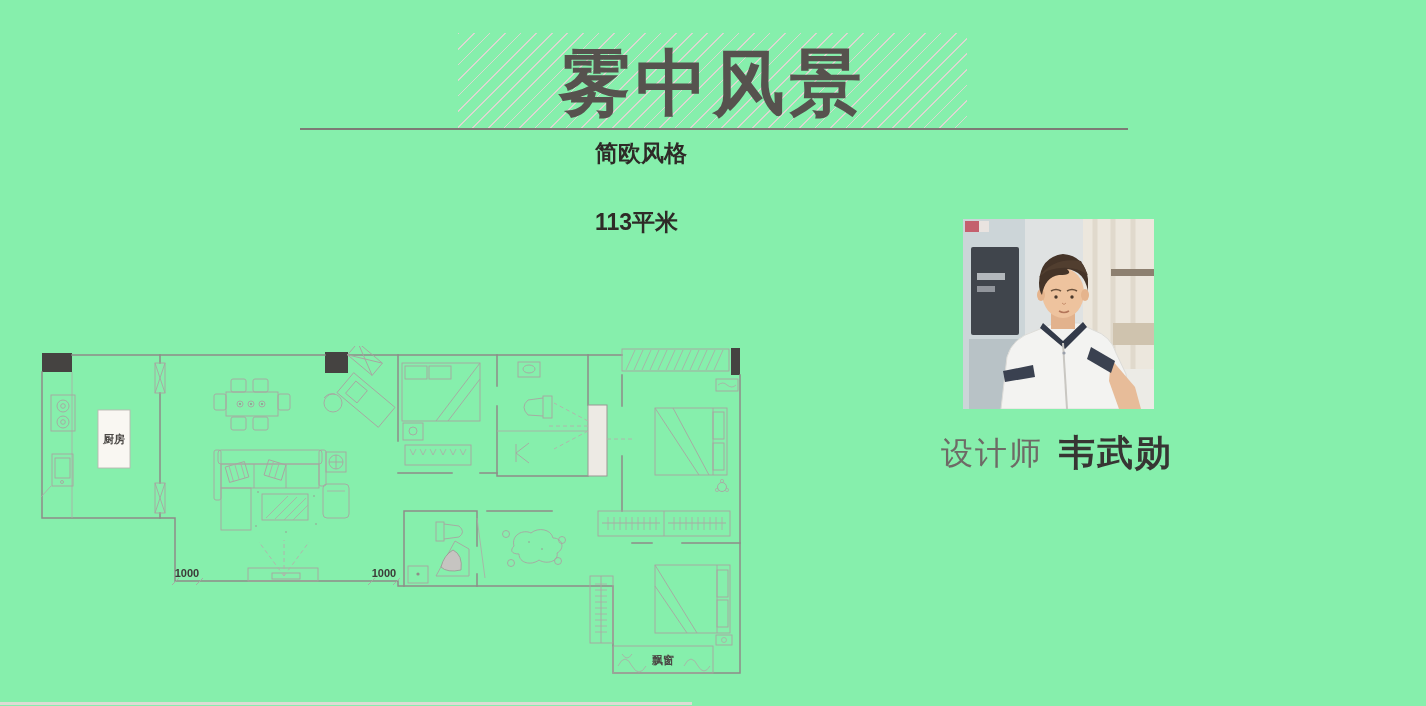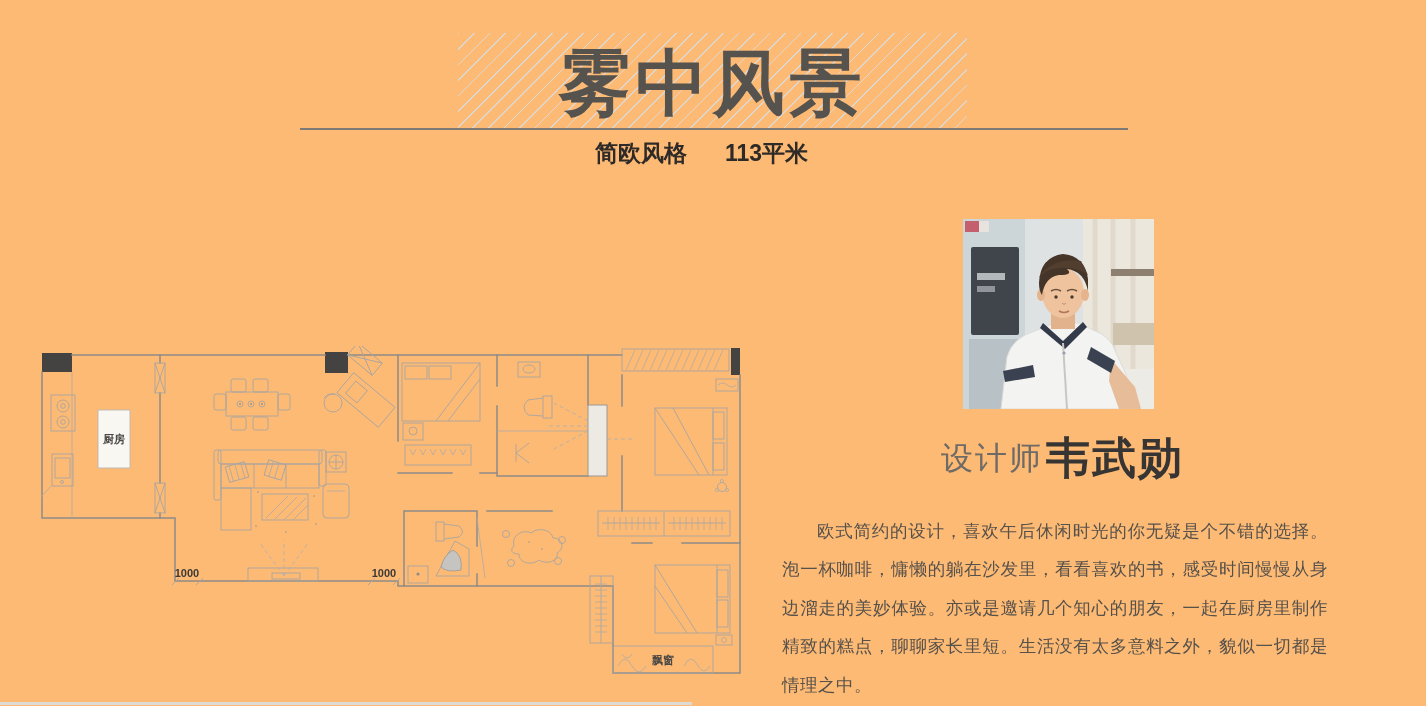--- a/index.html
+++ b/index.html
@@ -1,45 +1,45 @@
 <!DOCTYPE html>
 <html><head>
 <meta charset="utf-8">
 <style>
   html,body{margin:0;padding:0;}
   body{font-family:"Liberation Sans","DejaVu Sans",sans-serif;}
-  #page{position:relative;width:1426px;height:706px;background:#fdba74;overflow:hidden;}
+  #page{position:relative;width:1426px;height:706px;background:#86efac;overflow:hidden;}
 
   
   .banner{position:absolute;left:458px;top:33px;width:509px;height:96px;
     background:repeating-linear-gradient(135deg,#dcd7d1 0px,#dcd7d1 1.2px,transparent 1.2px,transparent 11px);
     display:flex;align-items:center;justify-content:center;}
   .page-title{position:absolute;left:458px;top:36px;width:509px;height:96px;
     display:flex;align-items:center;justify-content:center;
     font-size:72px;font-weight:bold;color:#56524e;letter-spacing:5px;white-space:nowrap;}
   .rule{position:absolute;left:300px;top:128px;width:828px;height:2px;background:#7d7a75;}
   .subtitle{position:absolute;left:595px;top:138px;display:flex;gap:38px;
-    font-size:23px;font-weight:600;color:#2e2a27;white-space:nowrap;}
+    font-size:23px;font-weight:600;color:#2e2a27;white-space:nowrap;flex-direction:column;}
 
   
   .plan{position:absolute;left:32px;top:346px;width:710px;height:330px;}
   .plan svg{display:block;}
   .wall{stroke:#8f8c88;stroke-width:1.5;fill:none;stroke-linecap:square;}
   .thin{stroke:#adaaa6;stroke-width:.8;fill:none;}
   .furn{stroke:#a8a5a1;stroke-width:.9;fill:none;}
   .blk{fill:#454341;stroke:none;}
   .dash{stroke:#b3b0ac;stroke-width:.9;fill:none;stroke-dasharray:4 3;}
   .dim{font-size:11px;font-weight:bold;fill:#3c3a38;}
   .roomlbl{font-size:11px;fill:#4b4845;font-weight:bold;}
 
   
   .photo{position:absolute;left:963px;top:219px;width:191px;height:190px;}
   .designer-row{position:absolute;left:941px;top:429px;display:flex;align-items:center;}
   .designer-role{font-size:32px;color:#6e6a66;letter-spacing:2px;}
-  .designer-name{font-size:44px;font-weight:bold;color:#373533;margin-left:3px;letter-spacing:2px;}
+  .designer-name{font-size:36px;font-weight:bold;color:#373533;margin-left:16px;letter-spacing:2px;}
 
   
   .desc{position:absolute;left:782px;top:494px;width:546px;
     font-size:17.5px;line-height:38.5px;color:#57514b;
     text-align:justify;text-indent:2em;letter-spacing:.5px;}
 
   .bottom-divider{position:absolute;left:0;top:702px;width:692px;height:3px;background:#dedbd4;}
 </style>
 </head>
 <body>
@@ -265,16 +265,15 @@
     <path d="M99,84 q2,3 4,0" stroke="#c88f6d" stroke-width="1" fill="none"></path>
     <path d="M96,92 q5,3 10,0" stroke="#b3765a" stroke-width="1.5" fill="none"></path>
   </svg>
   </div>
 
   <div class="designer-row">
     <span class="designer-role">设计师</span>
     <span class="designer-name">韦武勋</span>
   </div>
 
-  <p class="desc">欧式简约的设计，喜欢午后休闲时光的你无疑是个不错的选择。泡一杯咖啡，慵懒的躺在沙发里，看看喜欢的书，感受时间慢慢从身边溜走的美妙体验。亦或是邀请几个知心的朋友，一起在厨房里制作精致的糕点，聊聊家长里短。生活没有太多意料之外，貌似一切都是情理之中。</p>
 
   <div class="bottom-divider"></div>
 </div>
 
 </body></html>

